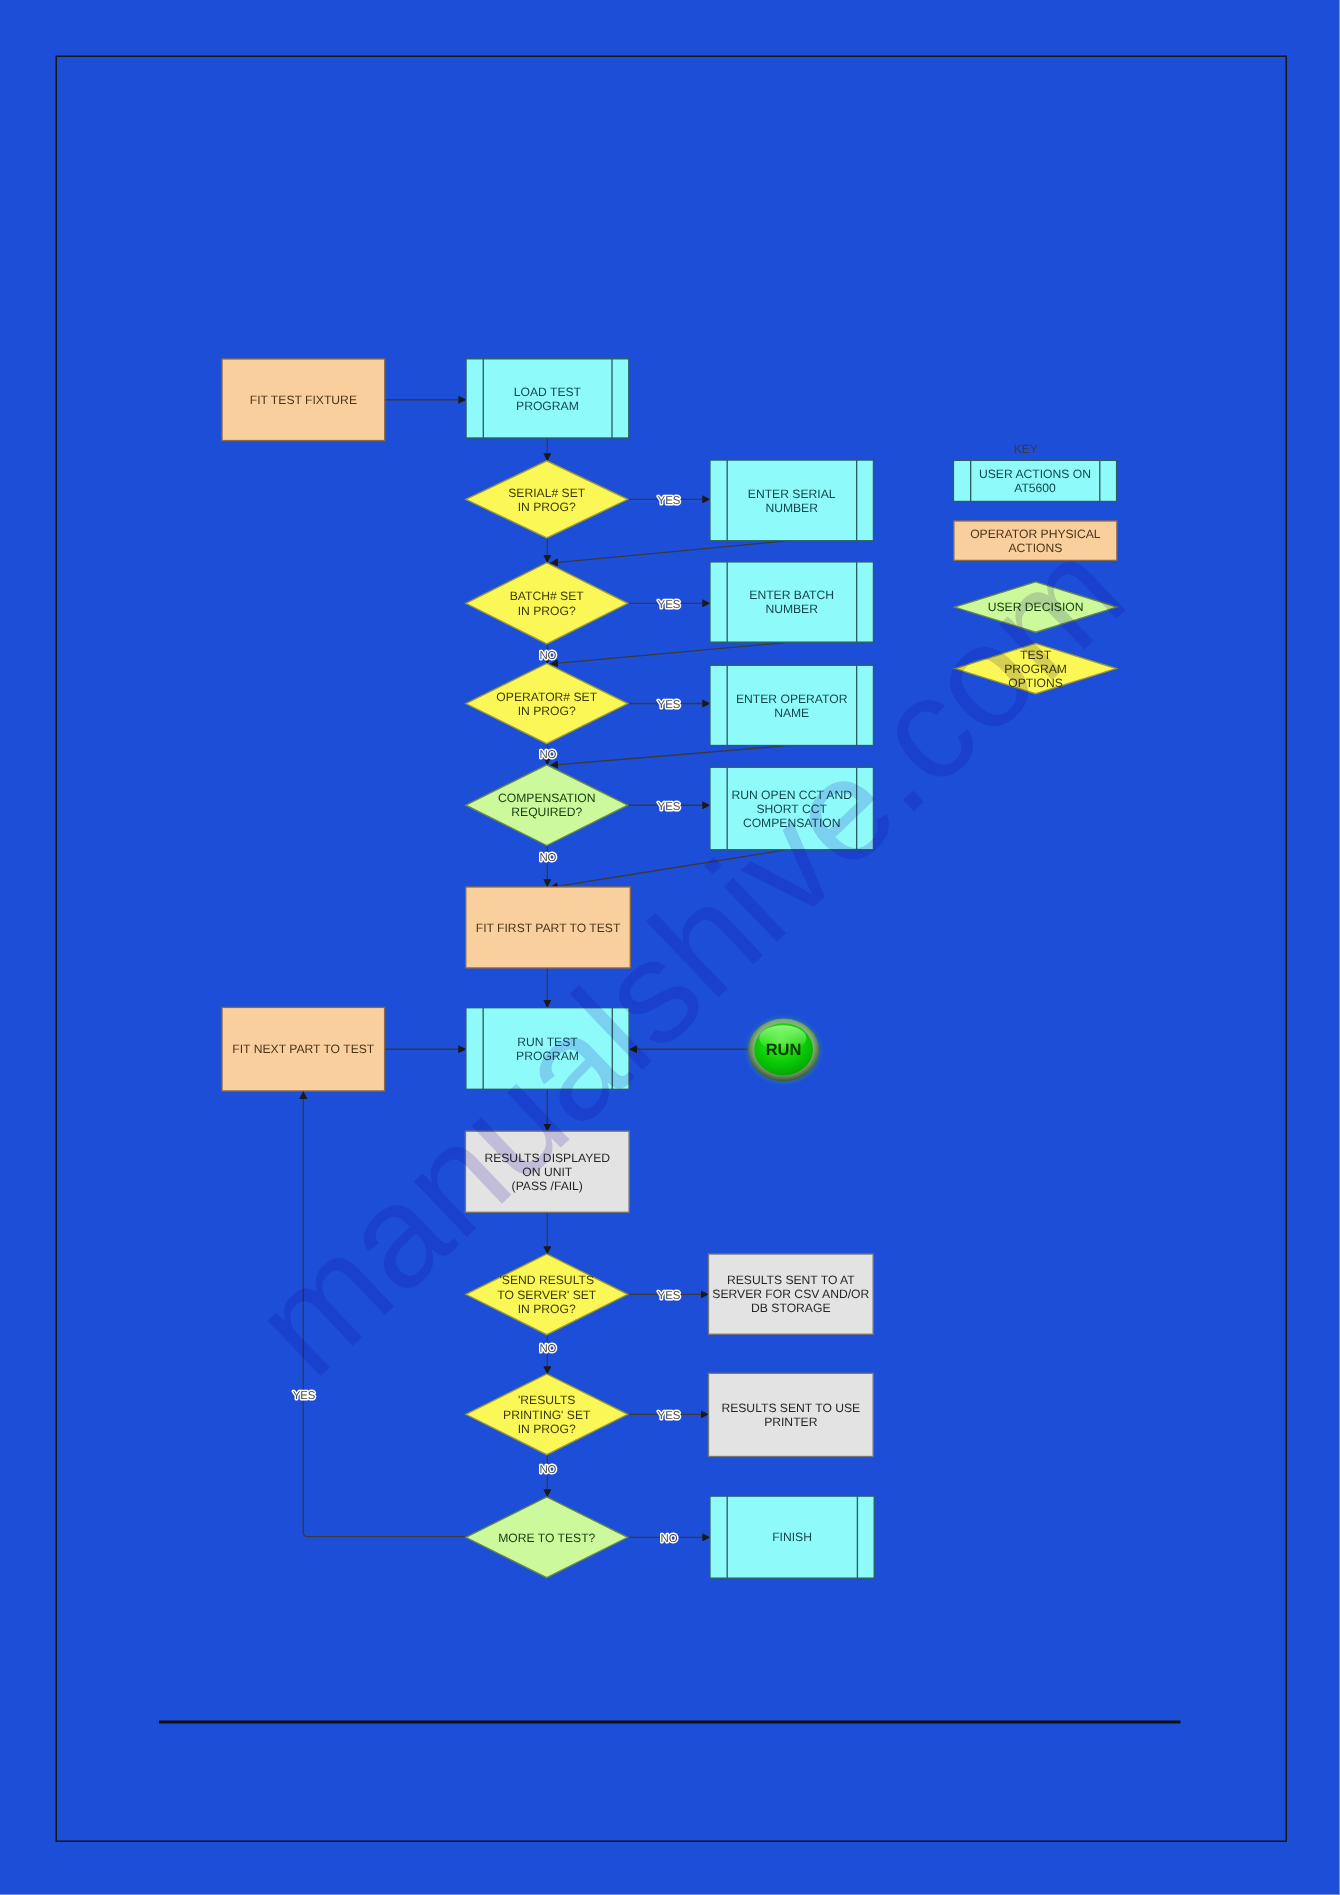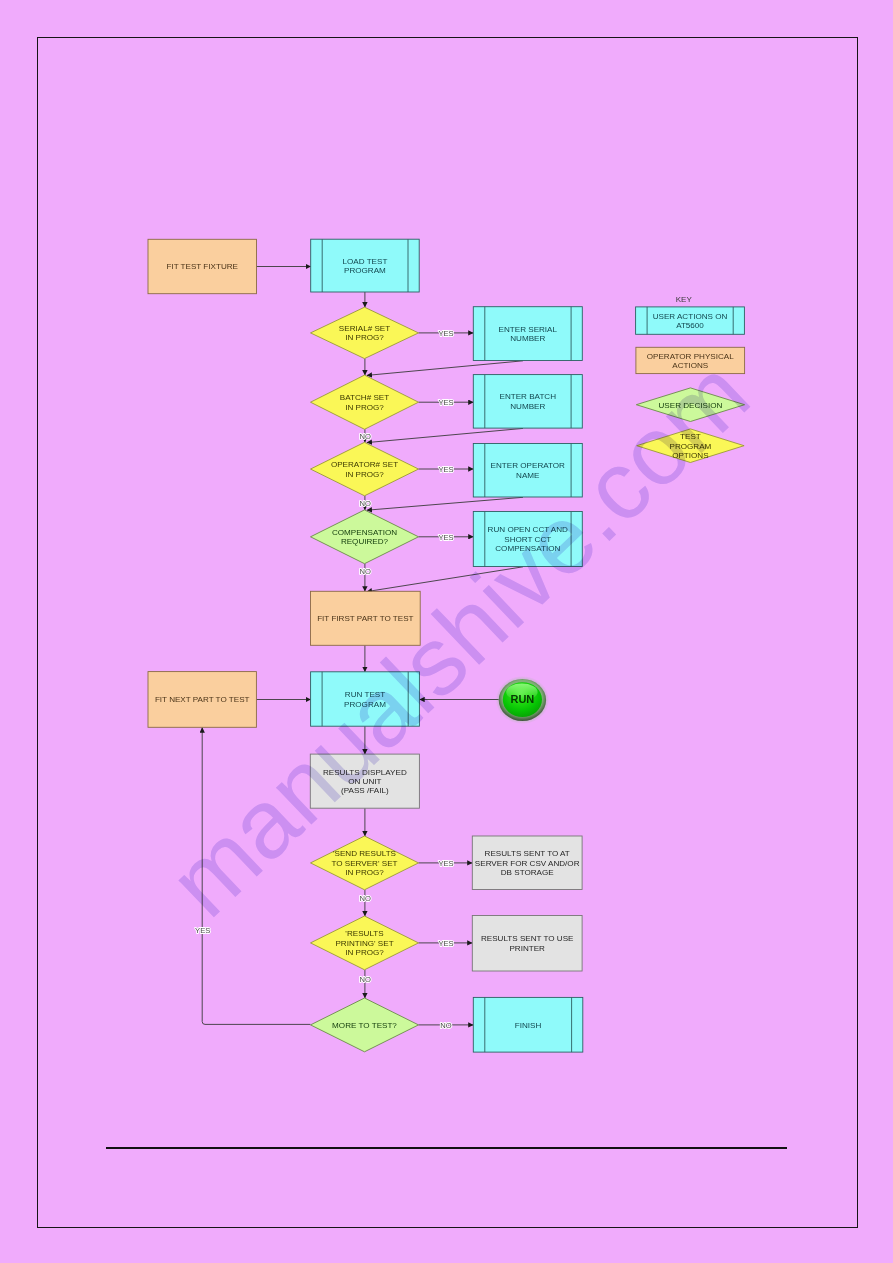--- a/index.html
+++ b/index.html
@@ -1,18 +1,18 @@
 <!DOCTYPE html>
 <html><head>
 <meta charset="utf-8">
 <title>Flowchart</title>
 <style>
   html,body{margin:0;padding:0;background:#ffffff;}
   body{width:893px;height:1263px;overflow:hidden;font-family:"Liberation Sans",sans-serif;}
-  #page{position:relative;width:893px;height:1263px;background:#f0abfc;}
+  #page{position:relative;width:893px;height:1263px;background:#1d4ed8;}
   #pageborder{position:absolute;left:37px;top:37px;width:821px;height:1191px;border:1.7px solid #161616;box-sizing:border-box;}
   svg{position:absolute;left:0;top:0;}
   svg text{-webkit-font-smoothing:antialiased;}
   #chart,#wmsvg{will-change:transform;}
   #wmsvg{mix-blend-mode:multiply;}
   #hrline{position:absolute;left:106px;top:1147px;width:681px;height:1.6px;background:#111;}
   #watermark{font-family:"Liberation Sans",sans-serif;font-weight:400;font-size:96.9px;fill:#d9d5f4;}
 </style>
 </head>
 <body>

